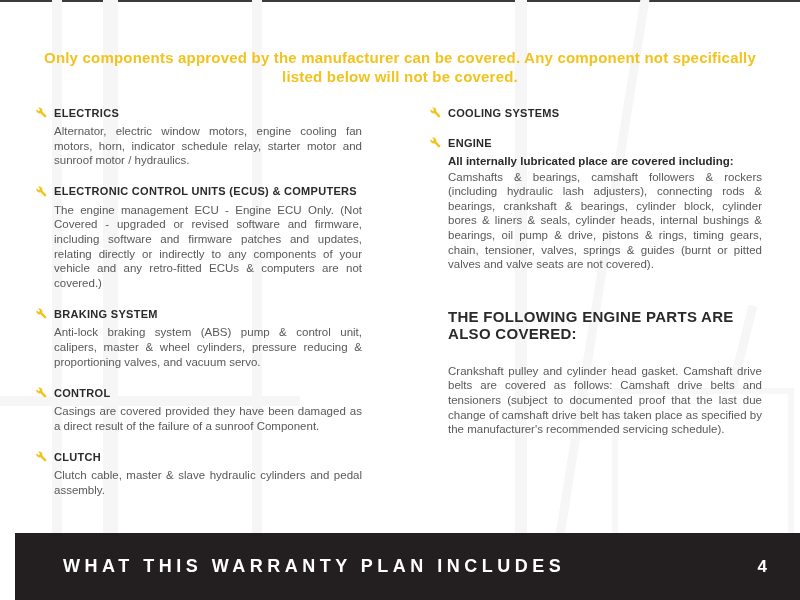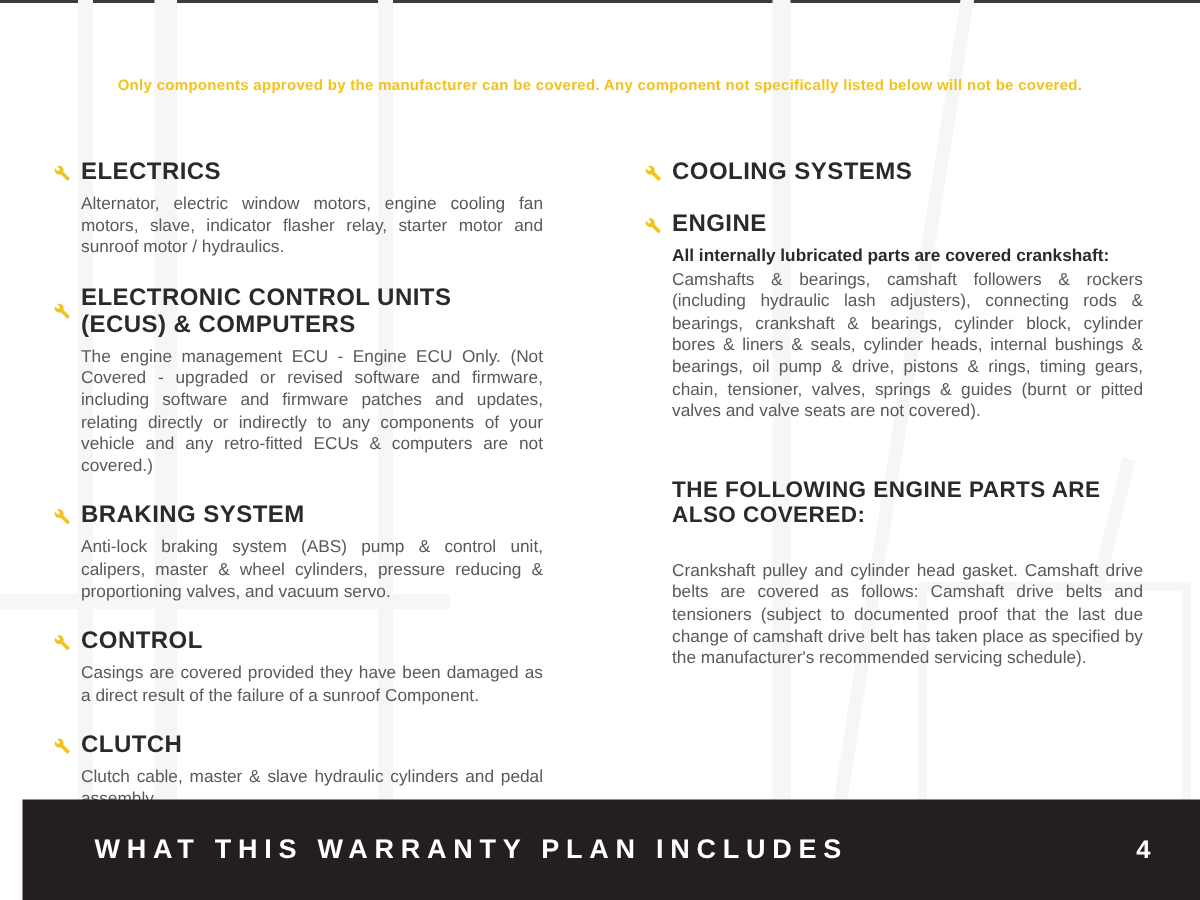--- a/index.html
+++ b/index.html
@@ -13,31 +13,31 @@
   .wm-v1{left:52px;top:0;width:10px;height:600px;}
   .wm-v2{left:103px;top:0;width:15px;height:600px;}
   .wm-v3{left:252px;top:0;width:10px;height:600px;}
   .wm-v4{left:515px;top:0;width:12px;height:600px;}
   .wm-d1{left:596px;top:-40px;width:9px;height:640px;transform:rotate(9deg);}
   .wm-d2{left:700px;top:300px;width:9px;height:400px;transform:rotate(14deg);}
   .wm-h1{left:0;top:396px;width:300px;height:10px;}
   .wm-box{left:612px;top:388px;width:170px;height:144px;background:#ffffff;border:6px solid #f7f7f7;}
   .notice{
     position:absolute;top:48px;left:40px;width:720px;text-align:center;
-    color:#F2C31E;font-weight:bold;font-size:10px;line-height:19px;letter-spacing:.2px;
+    color:#F2C31E;font-weight:bold;font-size:15px;line-height:19px;letter-spacing:.2px;
   }
   .col{position:absolute;top:106px;}
   .col-left{left:36px;width:326px;}
   .col-right{left:430px;width:332px;}
   .section{margin-bottom:17px;}
   .sec-head{display:flex;align-items:center;margin-bottom:5px;}
   .icon{width:12px;height:13px;flex:0 0 12px;margin-right:6px;display:flex;align-items:center;}
   .icon svg{display:block;}
   .sec-head h3{
-    margin:0;font-size:16px;font-weight:bold;color:#2B2A29;letter-spacing:.3px;
+    margin:0;font-size:11px;font-weight:bold;color:#2B2A29;letter-spacing:.3px;
   }
   .section p{
     margin:0 0 0 18px;font-size:11.5px;line-height:14.6px;color:#58595B;
     text-align:justify;
   }
   .section p.intro{font-weight:bold;color:#2B2A29;margin-bottom:1px;}
   .standalone{margin-top:36px;}
   .standalone h3{margin:0 0 22px 18px;font-size:15px;font-weight:bold;color:#2B2A29;letter-spacing:.3px;}
   .footer{
     position:absolute;left:15px;bottom:0;width:800px;height:67px;background:#231F20;
@@ -68,21 +68,21 @@
 
     <div class="section">
       <div class="sec-head">
         <span class="icon">
           <svg width="11" height="11" viewBox="0 0 24 24">
               <path fill="#F2C31E" d="M22.7 19l-9.1-9.1c.9-2.3.4-5-1.5-6.9-2-2-5-2.4-7.4-1.3L9 6 6 9 1.6 4.7C.4 7.1.9 10.1 2.9 12.1c1.9 1.9 4.6 2.4 6.9 1.5l9.1 9.1c.4.4 1 .4 1.4 0l2.3-2.3c.5-.4.5-1.1.1-1.4z"></path>
             </svg>
         </span>
         <h3>ELECTRICS</h3>
       </div>
-      <p>Alternator, electric window motors, engine cooling fan motors, slave, indicator flasher relay, starter motor and sunroof motor / hydraulics.</p>
+      <p>Alternator, electric window motors, engine cooling fan motors, horn, indicator schedule relay, starter motor and sunroof motor / hydraulics.</p>
     </div>
 
     <div class="section">
       <div class="sec-head">
         <span class="icon">
           <svg width="11" height="11" viewBox="0 0 24 24">
               <path fill="#F2C31E" d="M22.7 19l-9.1-9.1c.9-2.3.4-5-1.5-6.9-2-2-5-2.4-7.4-1.3L9 6 6 9 1.6 4.7C.4 7.1.9 10.1 2.9 12.1c1.9 1.9 4.6 2.4 6.9 1.5l9.1 9.1c.4.4 1 .4 1.4 0l2.3-2.3c.5-.4.5-1.1.1-1.4z"></path>
             </svg>
         </span>
         <h3>ELECTRONIC CONTROL UNITS (ECUS) &amp; COMPUTERS</h3>
@@ -143,21 +143,21 @@
 
     <div class="section">
       <div class="sec-head">
         <span class="icon">
           <svg width="11" height="11" viewBox="0 0 24 24">
               <path fill="#F2C31E" d="M22.7 19l-9.1-9.1c.9-2.3.4-5-1.5-6.9-2-2-5-2.4-7.4-1.3L9 6 6 9 1.6 4.7C.4 7.1.9 10.1 2.9 12.1c1.9 1.9 4.6 2.4 6.9 1.5l9.1 9.1c.4.4 1 .4 1.4 0l2.3-2.3c.5-.4.5-1.1.1-1.4z"></path>
             </svg>
         </span>
         <h3>ENGINE</h3>
       </div>
-      <p class="intro">All internally lubricated parts are covered crankshaft:</p>
+      <p class="intro">All internally lubricated place are covered including:</p>
       <p>Camshafts &amp; bearings, camshaft followers &amp; rockers (including hydraulic lash adjusters), connecting rods &amp; bearings, crankshaft &amp; bearings, cylinder block, cylinder bores &amp; liners &amp; seals, cylinder heads, internal bushings &amp; bearings, oil pump &amp; drive, pistons &amp; rings, timing gears, chain, tensioner, valves, springs &amp; guides (burnt or pitted valves and valve seats are not covered).</p>
     </div>
 
     <div class="section standalone">
       <h3>THE FOLLOWING ENGINE PARTS ARE ALSO COVERED:</h3>
       <p>Crankshaft pulley and cylinder head gasket. Camshaft drive belts are covered as follows: Camshaft drive belts and tensioners (subject to documented proof that the last due change of camshaft drive belt has taken place as specified by the manufacturer's recommended servicing schedule).</p>
     </div>
 
   </div>
 

